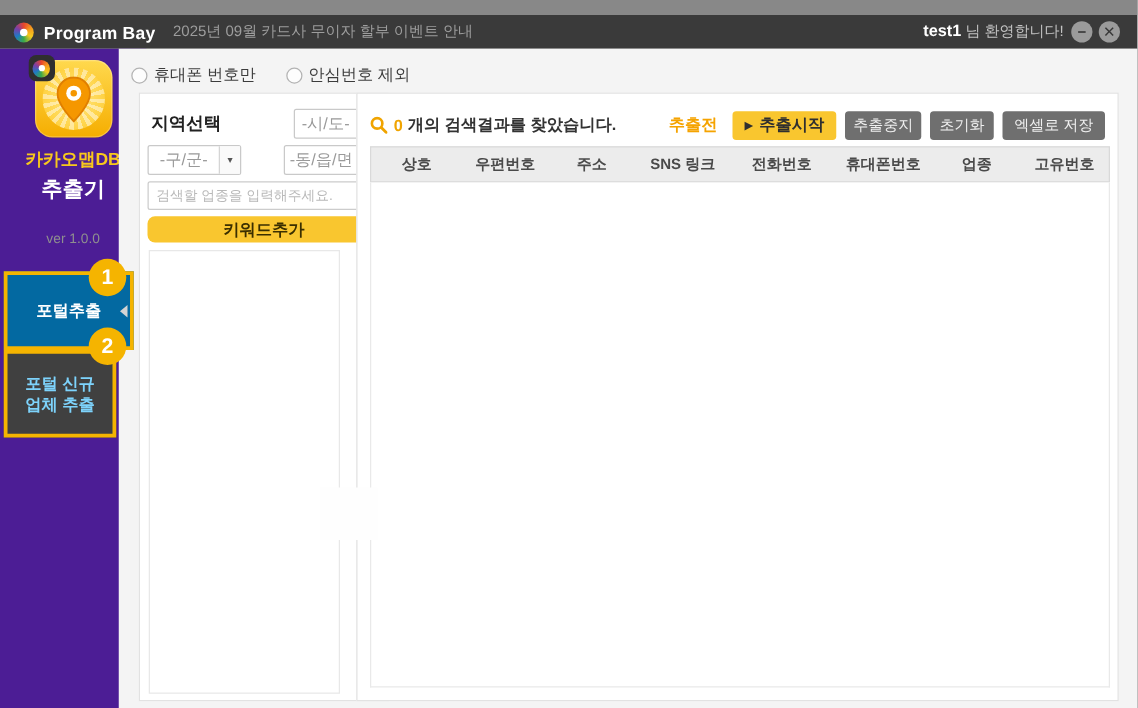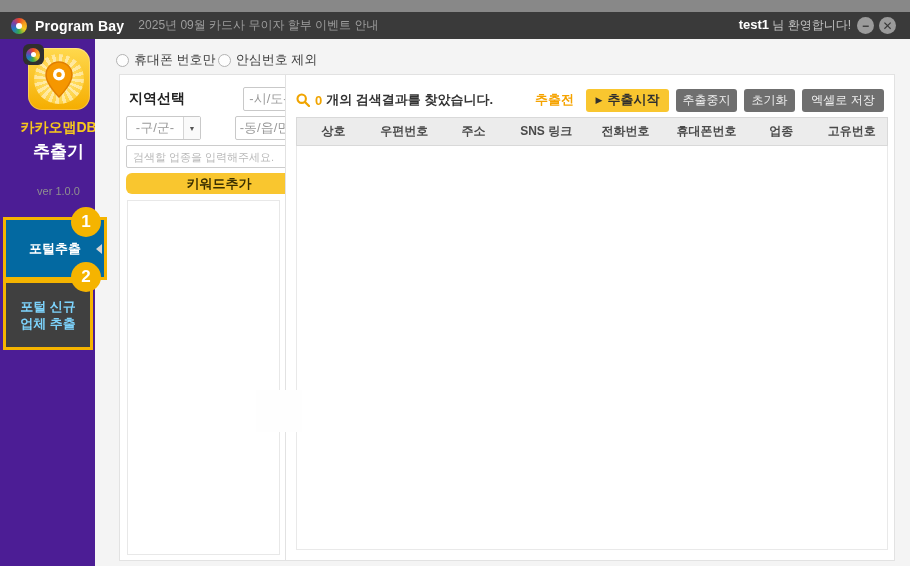--- a/index.html
+++ b/index.html
@@ -51,27 +51,27 @@
     display:flex; flex-direction:column; align-items:center; justify-content:center; z-index:4; }
   .nav2 .lbl { color:#7dd3fc; font-size:13px; font-weight:bold; line-height:17px; }
   .num-badge { position:absolute; width:30px; height:30px; border-radius:50%; background:#f5b400; color:#fff;
     font-size:17px; font-weight:bold; display:flex; align-items:center; justify-content:center; z-index:6; }
   .num-badge.b1 { left:71px; top:195px; }
   .num-badge.b2 { left:71px; top:250px; }
 
   
   .main { position:absolute; left:95px; top:27px; width:815px; height:531px; background:#f4f4f4; }
 
-  .radio-row { position:absolute; left:21px; top:12px; display:flex; align-items:center; gap:2px;text-align:center; }
+  .radio-row { position:absolute; left:10px; top:12px; display:flex; align-items:center; gap:24px;text-align:center; }
   .radio { display:flex; align-items:center; gap:5px; }
   .radio .circ { width:13px; height:13px; border-radius:50%; border:1px solid #b3b3b3; background:#fdfdfd; }
   .radio .rlabel { font-size:13px; color:#3c3c3c; }
 
   .card { position:absolute; background:#ffffff; border:1px solid #e2e2e2; }
-  .card.left { left:24px; top:35px; width:200px; height:487px; padding:12px 6px 8px 6px; }
+  .card.left { left:16px; top:35px; width:200px; height:487px; padding:12px 6px 8px 6px; }
   .card.right { left:190px; top:35px; width:610px; height:487px; }
 
   .region-row { display:flex; align-items:center; justify-content:space-between; padding:0 1px; }
   .region-label { font-size:14px; font-weight:bold; color:#222; padding-left:2px; }
   .select { height:24px; border:1px solid #c9c9c9; border-radius:2px; background:#fff; display:flex; align-items:center; }
   .select .val { flex:1; text-align:center; font-size:13px; color:#999; white-space:nowrap; overflow:hidden; }
   .select .dd { width:17px; height:100%; border-left:1px solid #d5d5d5; display:flex; align-items:center; justify-content:center;
     font-size:7px; color:#555; background:#fafafa; }
   .sel-sido { width:68px; }
   .row2 { display:flex; justify-content:space-between; margin-top:5px; }

